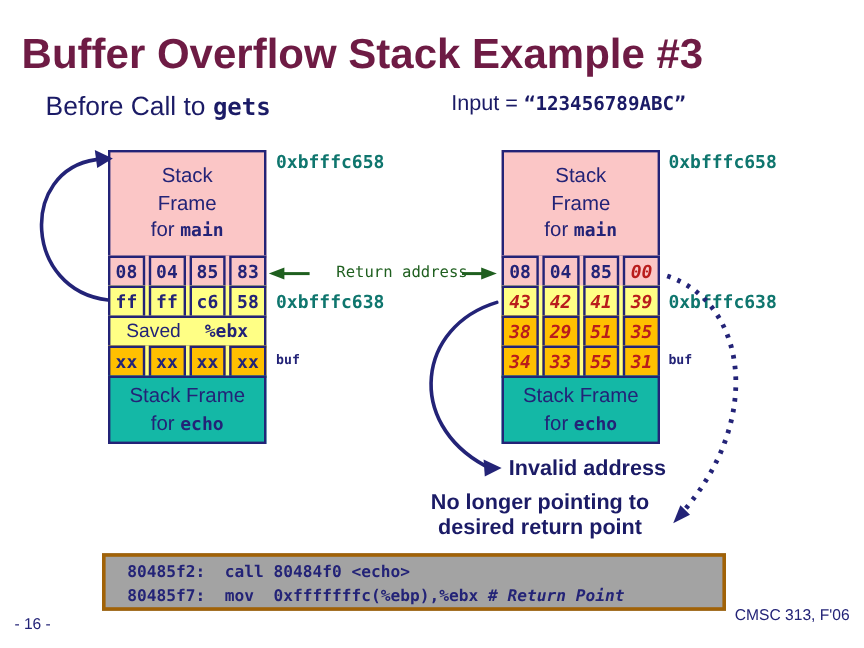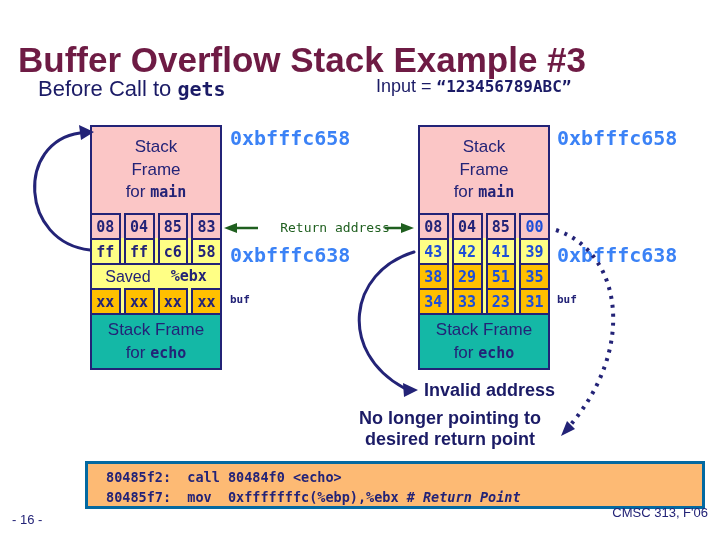--- a/index.html
+++ b/index.html
@@ -1,21 +1,21 @@
 <!DOCTYPE html>
 <html><head>
 <meta charset="utf-8">
 <style>
   html,body{margin:0;padding:0;background:#ffffff;}
   .slide{position:relative;width:720px;height:540px;background:#ffffff;overflow:hidden;
          font-family:"Liberation Sans",sans-serif;color:#232377;}
   .mono{font-family:"DejaVu Sans Mono",monospace;font-weight:bold;}
-  .red{color:#1d4ed8;}
+  .red{color:#b91c1c;font-style:italic;}
 
-  .title{position:absolute;left:18px;top:40px;font-size:35px;font-weight:bold;color:#6e1b44;
+  .title{position:absolute;left:18px;top:26px;font-size:35px;font-weight:bold;color:#6e1b44;
          letter-spacing:0px;white-space:nowrap;}
   .subtitle{position:absolute;left:38px;top:76px;font-size:22px;color:#1b1b66;white-space:nowrap;}
   .subtitle .mono{font-size:20px;}
   .input-label{position:absolute;left:376px;top:76px;font-size:18px;color:#1b1b66;white-space:nowrap;}
   .input-label .mono{font-size:16px;}
 
   .stack{position:absolute;top:125px;width:132px;display:flex;flex-direction:column;}
   .stack-left{left:90px;}
   .stack-right{left:418px;}
   .frame{box-sizing:border-box;border:2px solid #232377;display:flex;flex-direction:column;
@@ -26,32 +26,32 @@
   .frame .mono{font-size:15px;}
   .row{box-sizing:border-box;display:flex;gap:3px;height:27px;margin-top:-2px;}
   .row.pinkbg{background:#fbc6c6;}
   .row.yellowbg{background:#ffff85;}
   .cell{box-sizing:border-box;flex:1;border:2px solid #232377;display:flex;align-items:center;
         justify-content:center;font-family:"DejaVu Sans Mono",monospace;font-weight:bold;font-size:15px;}
   .cell.pink{background:#fbc6c6;}
   .cell.yellow{background:#ffff85;}
   .cell.orange{background:#ffc000;}
 
-  .addr{position:absolute;font-family:"DejaVu Sans Mono",monospace;font-weight:bold;font-size:20px;
-        color:#3b82f6;white-space:nowrap;}
+  .addr{position:absolute;font-family:"DejaVu Sans Mono",monospace;font-weight:bold;font-size:15px;
+        color:#0f766e;white-space:nowrap;}
   .buf-label{position:absolute;font-family:"DejaVu Sans Mono",monospace;font-weight:bold;
              font-size:11px;color:#232377;}
   .retaddr-label{position:absolute;left:262px;top:220px;width:146px;text-align:center;
                  font-family:"DejaVu Sans Mono",monospace;font-size:13px;color:#1f5f1f;white-space:nowrap;}
   .invalid{position:absolute;left:424px;top:380px;font-size:18px;font-weight:bold;color:#1b1b66;white-space:nowrap;}
   .nolonger{position:absolute;left:335px;top:408px;width:230px;text-align:center;font-size:18px;
             font-weight:bold;color:#1b1b66;line-height:21px;}
 
-  .codeblock{position:absolute;left:85px;top:461px;width:620px;height:48px;box-sizing:border-box;
-             border:3px solid #0369a1;background:#fdba74;padding:3px 0 0 18px;}
+  .codeblock{position:absolute;left:85px;top:461px;width:520px;height:48px;box-sizing:border-box;
+             border:3px solid #a16207;background:#a3a3a3;padding:3px 0 0 18px;}
   .codeline{font-family:"DejaVu Sans Mono",monospace;font-weight:bold;font-size:13.5px;
             line-height:20px;color:#232377;white-space:pre;}
   .codeline .comment{font-style:italic;}
 
   .footer-page{position:absolute;left:12px;top:512px;font-size:13px;color:#232377;}
   .footer-course{position:absolute;right:12px;top:505px;font-size:13px;color:#232377;}
 
   svg.arrows{position:absolute;left:0;top:0;pointer-events:none;}
   .arrow-line{stroke:#232377;stroke-width:3;fill:none;stroke-linecap:round;}
   .arrow-dotted{stroke:#232377;stroke-width:4;fill:none;stroke-dasharray:3 6;stroke-linecap:butt;}
@@ -128,21 +128,21 @@
     </div>
     <div class="row yellowbg">
       <div class="cell orange red">38</div>
       <div class="cell orange red">29</div>
       <div class="cell orange red">51</div>
       <div class="cell orange red">35</div>
     </div>
     <div class="row yellowbg">
       <div class="cell orange red">34</div>
       <div class="cell orange red">33</div>
-      <div class="cell orange red">23</div>
+      <div class="cell orange red">55</div>
       <div class="cell orange red">31</div>
     </div>
     <div class="frame echo">
       <div>Stack Frame</div>
       <div><span>for</span> <span class="mono">echo</span></div>
     </div>
   </div>
 
   <div class="addr" style="left:230px;top:126px;">0xbfffc658</div>
   <div class="addr" style="left:230px;top:243px;">0xbfffc638</div>

